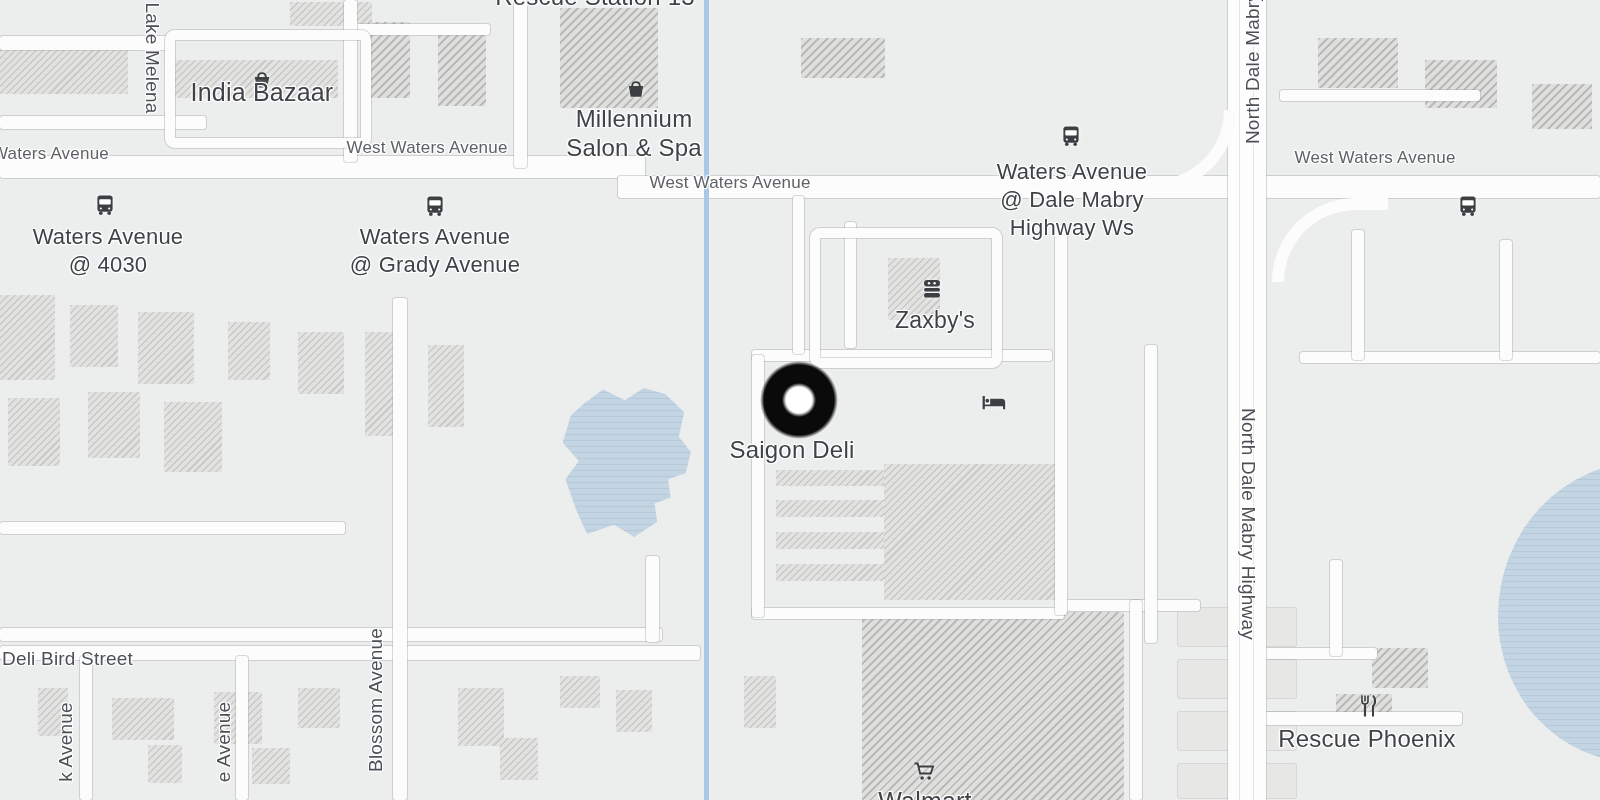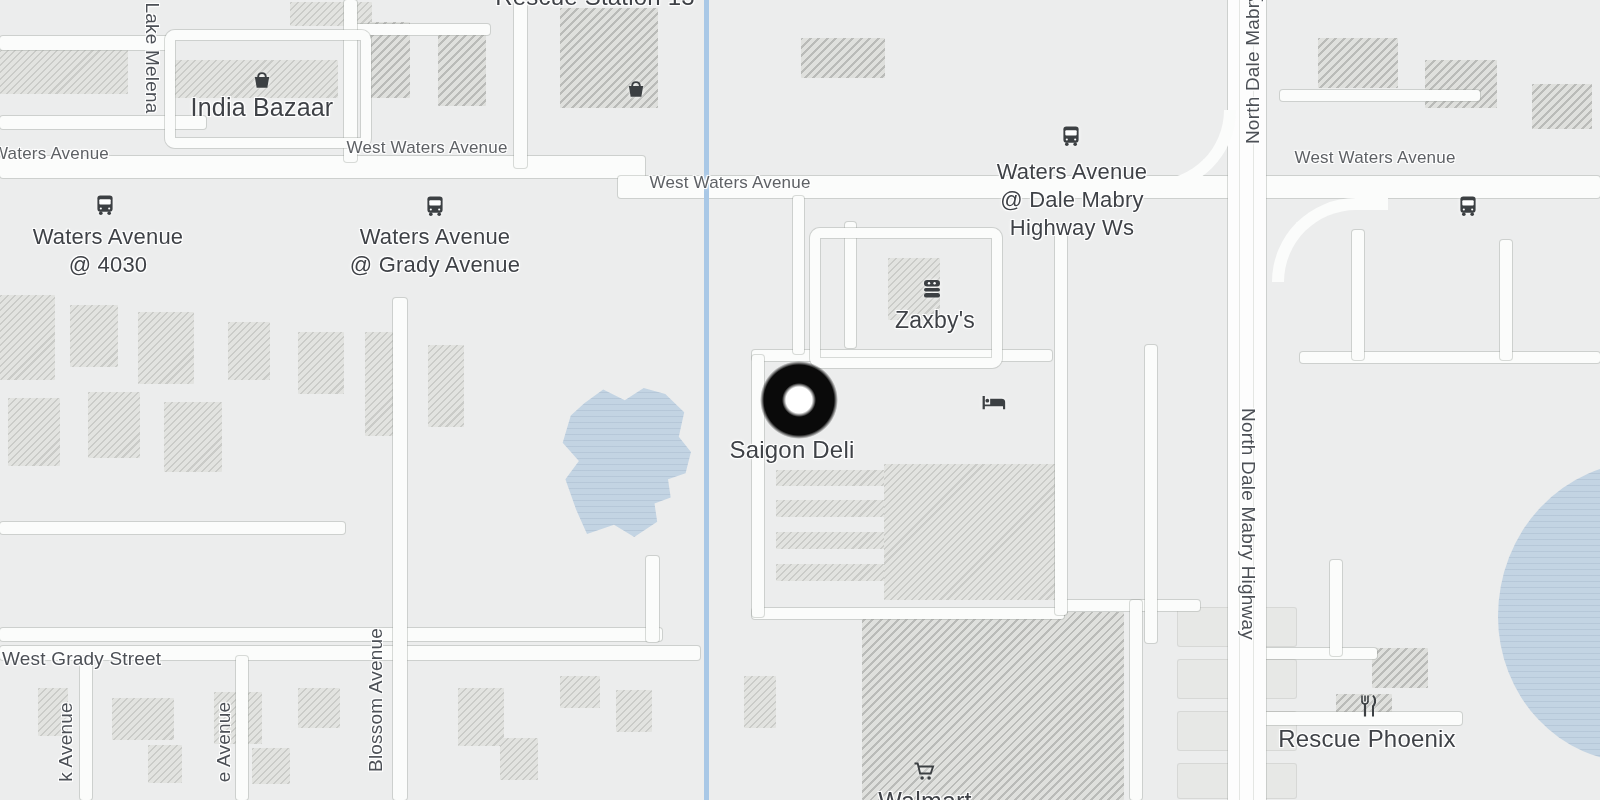--- a/index.html
+++ b/index.html
@@ -218,21 +218,23 @@
   </div>
   <div class="icon" style="left:925px;top:771px">
     <svg width="23" height="20" viewBox="0 0 23 20">
         <path fill="none" stroke="currentColor" stroke-width="1.9" d="M1 2.5h3.2l2.4 10h10.6l2.4-7H5.4"></path>
         <circle cx="8.6" cy="17" r="1.8" fill="currentColor"></circle>
         <circle cx="15.6" cy="17" r="1.8" fill="currentColor"></circle>
       </svg>
   </div>
 
   <div class="lbl" style="left:595px;top:-3px;font-size:24px">Rescue Station 13</div>
-  <div class="lbl" style="left:262px;top:107px;font-size:25px">India Bazaar</div>
+  <div class="lbl" style="left:262px;top:92px;font-size:25px">India Bazaar</div>
+  <div class="lbl" style="left:634px;top:133px;font-size:24px;line-height:29px">Millennium
+Salon &amp; Spa</div>
   <div class="lbl street v-down" style="left:152px;top:58px">Lake Melena</div>
 
   <div class="lbl road-lbl edge-left" style="left:-8px;top:154px">Waters Avenue</div>
   <div class="lbl road-lbl" style="left:427px;top:148px">West Waters Avenue</div>
   <div class="lbl road-lbl" style="left:730px;top:183px">West Waters Avenue</div>
   <div class="lbl road-lbl" style="left:1375px;top:158px">West Waters Avenue</div>
 
   <div class="lbl" style="left:108px;top:251px;font-size:22px">Waters Avenue
 @ 4030</div>
   <div class="lbl" style="left:435px;top:251px;font-size:22px">Waters Avenue
@@ -240,21 +242,21 @@
   <div class="lbl" style="left:1072px;top:200px;font-size:22px">Waters Avenue
 @ Dale Mabry
 Highway Ws</div>
 
   <div class="lbl" style="left:935px;top:320px;font-size:23px">Zaxby's</div>
   <div class="lbl" style="left:792px;top:450px;font-size:24px">Saigon Deli</div>
 
   <div class="lbl street v-up" style="left:1253px;top:68px">North Dale Mabry</div>
   <div class="lbl street v-down" style="left:1248px;top:524px">North Dale Mabry Highway</div>
 
-  <div class="lbl street edge-left" style="left:2px;top:659px">West Grady Street</div>
+  <div class="lbl street edge-left" style="left:2px;top:659px">Deli Bird Street</div>
   <div class="lbl street v-up" style="left:376px;top:700px">Blossom Avenue</div>
   <div class="lbl street v-up" style="left:66px;top:742px">k Avenue</div>
   <div class="lbl street v-up" style="left:224px;top:742px">e Avenue</div>
 
   <div class="lbl" style="left:925px;top:801px;font-size:25px">Walmart</div>
   <div class="lbl" style="left:1367px;top:739px;font-size:24px">Rescue Phoenix</div>
 
 </div>
 
 </body></html>

